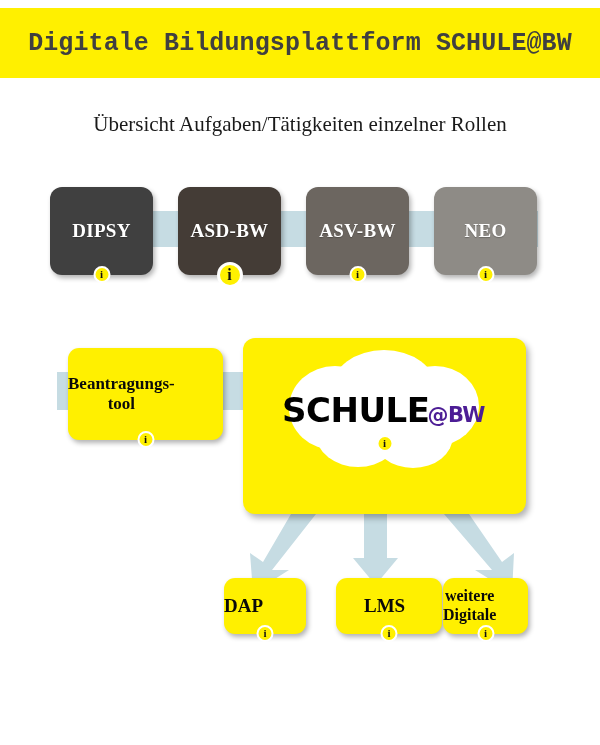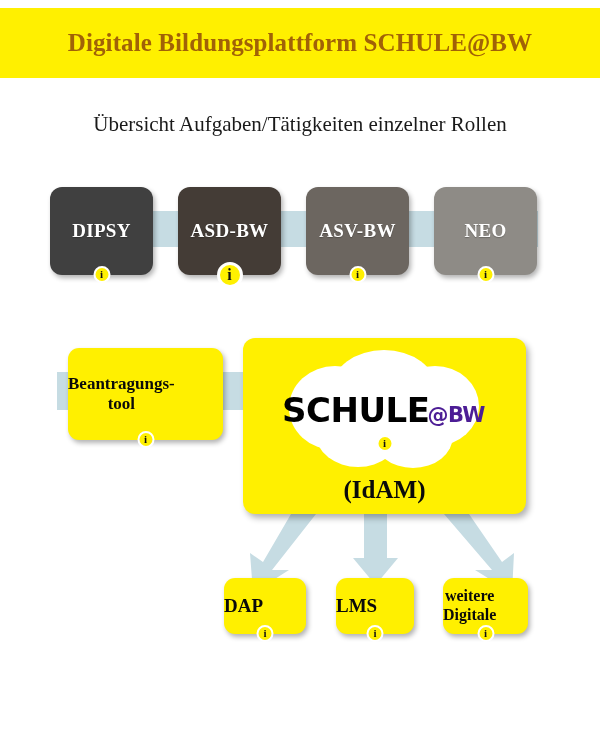--- a/index.html
+++ b/index.html
@@ -29,24 +29,24 @@
     left: 0;
     top: 8px;
     width: 600px;
     height: 70px;
     background: #FFF000;
     display: flex;
     align-items: center;
     justify-content: center;
   }
   .header-title {
-    font-family: Liberation Serif, serif;
+    font-family: Liberation Mono, monospace;
     font-weight: bold;
     font-size: 25px;
-    color: #a16207;
+    color: #404040;
     letter-spacing: 0.1px;
     white-space: nowrap;
   }
 
   
   .subtitle {
     position: absolute;
     left: 0;
     top: 112px;
     width: 600px;
@@ -239,21 +239,21 @@
   }
 
   
   .service {
     height: 56px;
     top: 578px;
   }
   .service .box-label { font-size: 19px; }
   .service .badge { bottom: -8px; left: 50%; transform: translateX(-50%); }
   .svc-dap      { left: 224px; width: 82px; }
-  .svc-lms      { left: 336px; width: 78px; }
+  .svc-lms      { left: 336px; width: 78px; padding-left: 28px; }
   .svc-weitere  { left: 443px; width: 85px; }
   .svc-weitere .box-label { font-size: 16px; }
 </style>
 </head>
 <body>
 
 <div id="page">
 
   <div class="header-band">
     <div class="header-title">Digitale Bildungsplattform SCHULE@BW</div>
@@ -322,21 +322,20 @@
         <ellipse cx="170" cy="90" rx="40" ry="32"></ellipse>
         <ellipse cx="141" cy="70" rx="62" ry="40"></ellipse>
       </g>
     </svg>
     <div class="hub-wordmark">
       <span class="w-main">SCHULE</span><span class="w-sub">@BW</span>
     </div>
     <span class="badge hub-badge">
       <span class="glyph">i</span>
     </span>
-    <div class="hub-idam">(IdAM)</div>
   </div>
 
   <div class="yellow-box service svc-dap">
     <span class="box-label">DAP</span>
     <span class="badge">
       <span class="glyph">i</span>
     </span>
   </div>
 
   <div class="yellow-box service svc-lms">

